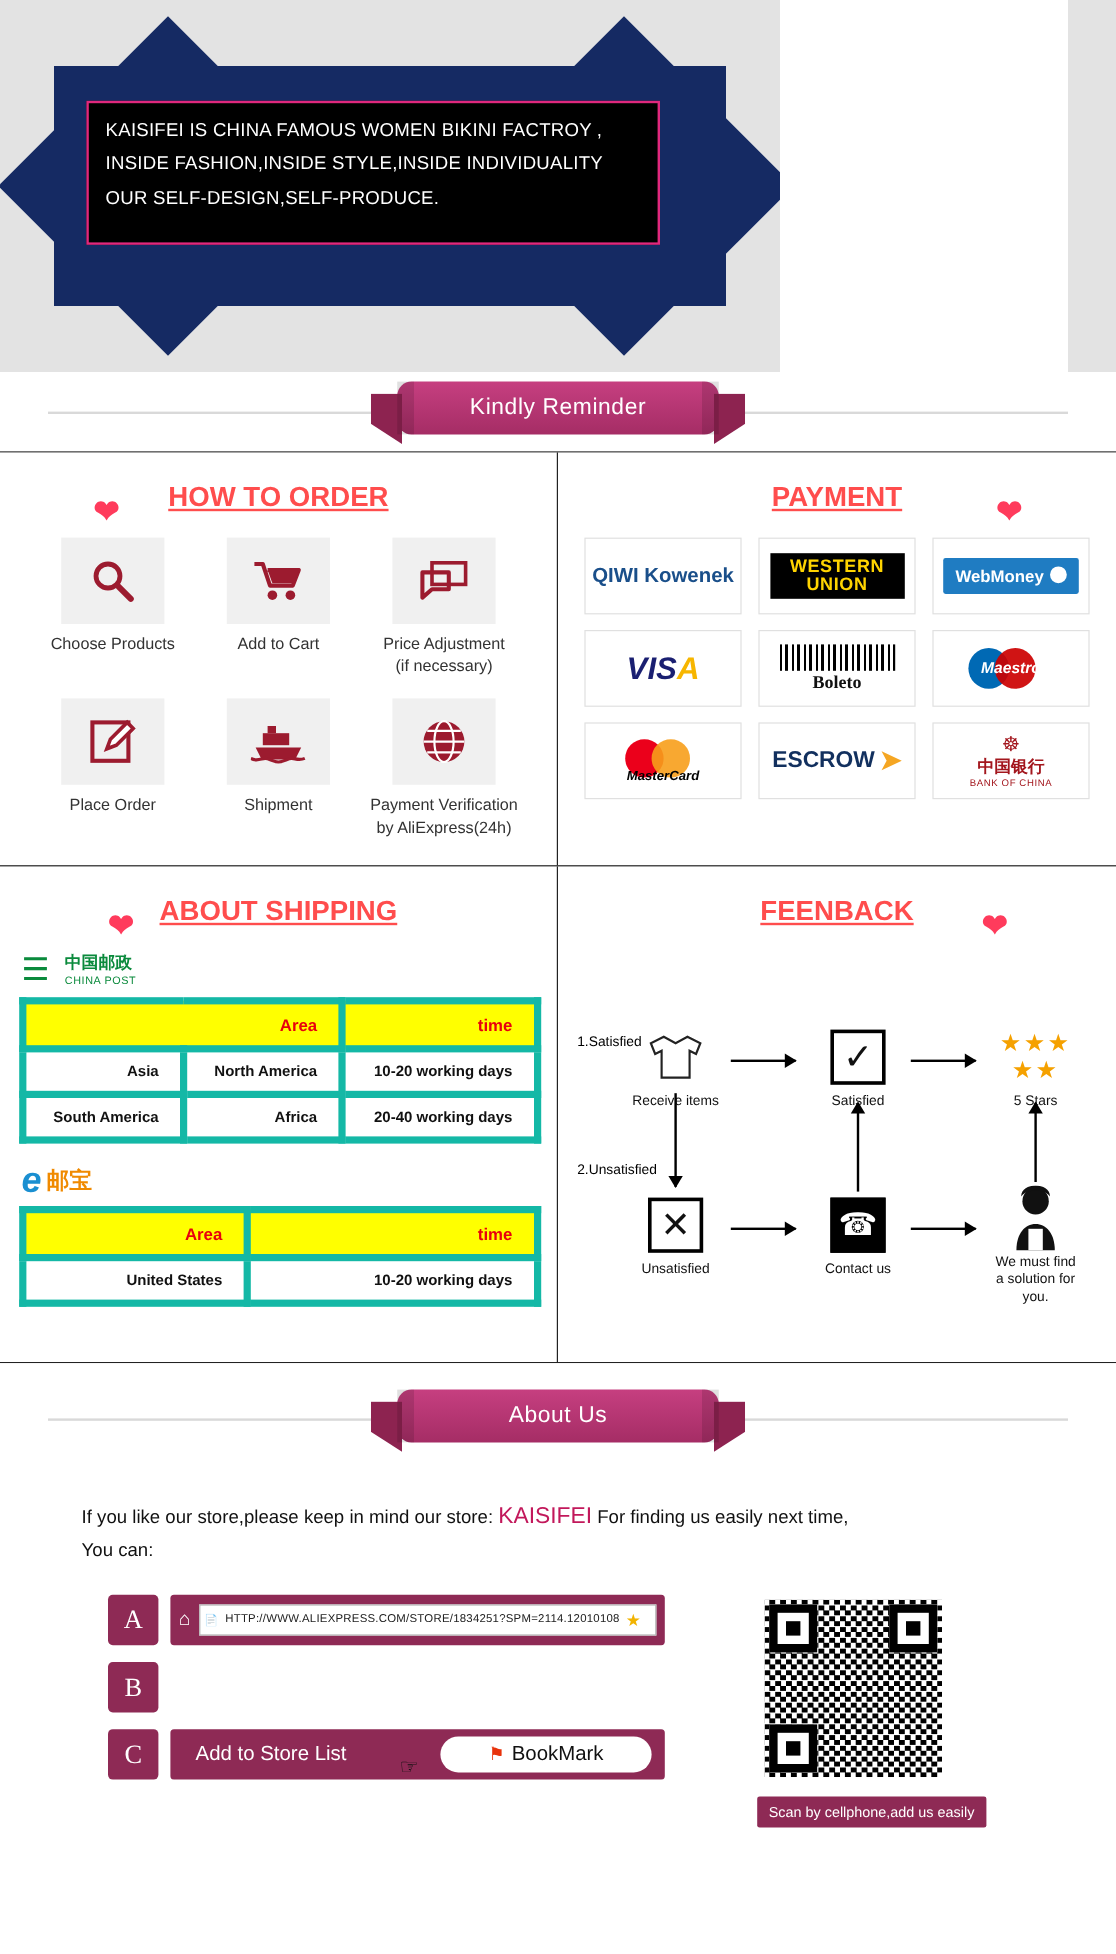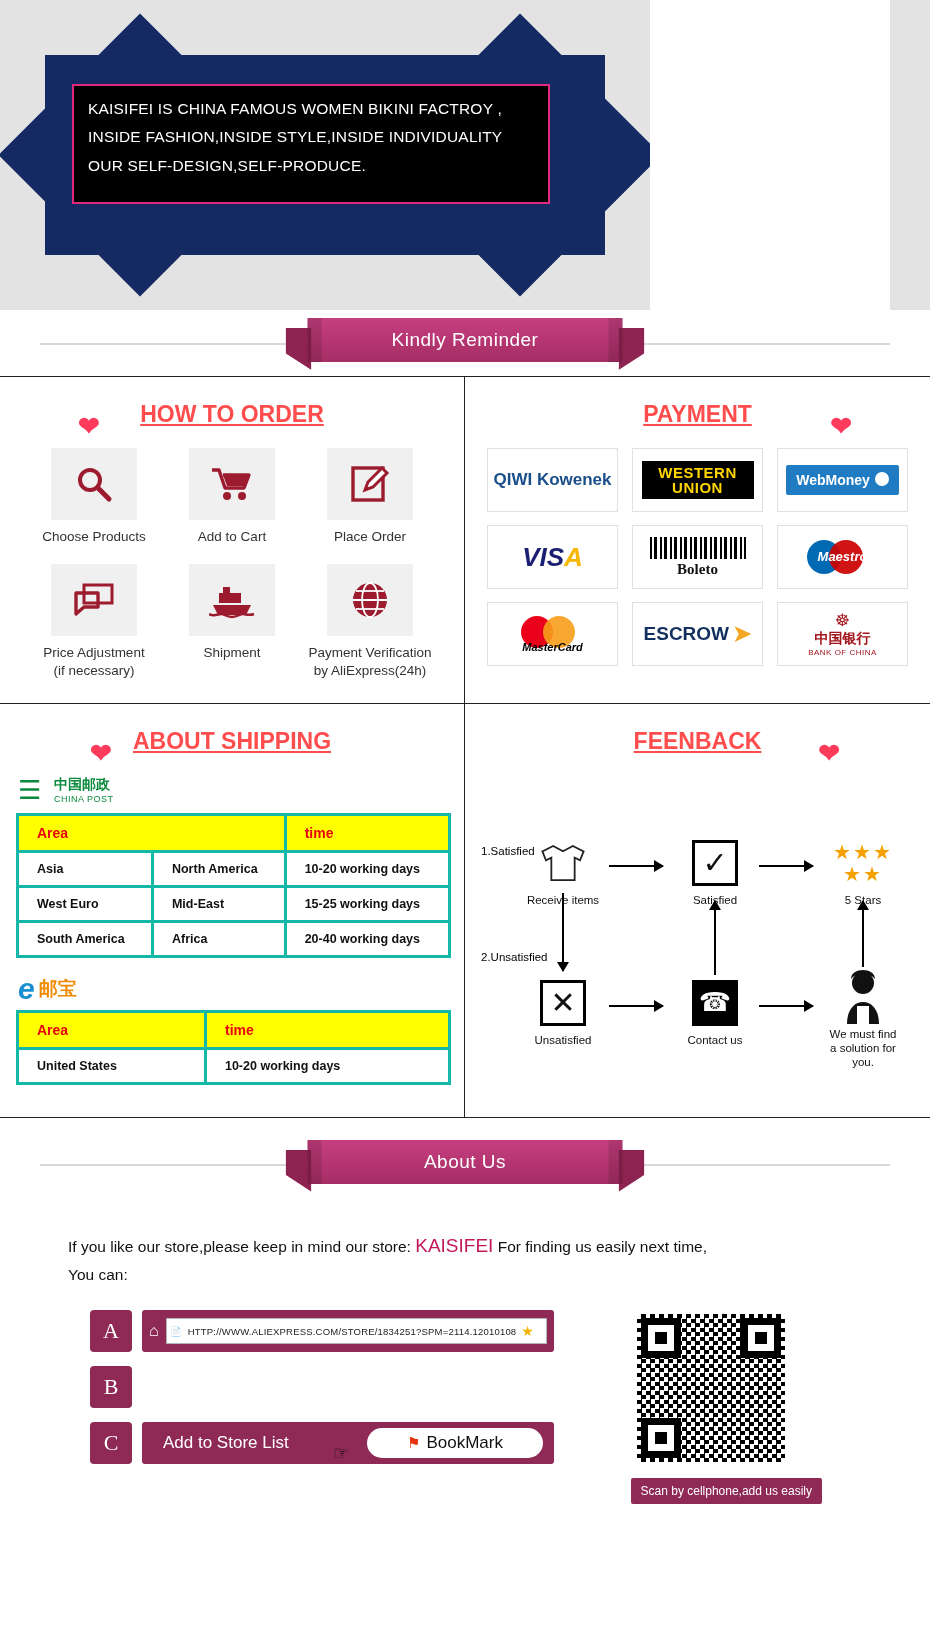--- a/index.html
+++ b/index.html
@@ -68,30 +68,30 @@
     position: absolute;
     left: 40px; right: 40px; top: 33px;
     height: 2px;
     background: #d9d9d9;
   }
   .ribbon {
     position: absolute;
     left: 50%;
     transform: translateX(-50%);
     top: 8px;
-    width: 315px;
+    width: 268px;
     height: 44px;
     background: linear-gradient(#c9407f, #a8traditional);
     background: linear-gradient(180deg,#c63f80 0%, #a52d65 100%);
     color: #fff;
     font-size: 19px;
     display: flex;
     align-items: center;
     justify-content: center;
-    border-radius: 0;
+    border-radius: 12px;
     letter-spacing: .5px;
   }
   .ribbon:before, .ribbon:after {
     content: "";
     position: absolute;
     top: 10px;
     width: 26px; height: 42px;
     background: #8d2350;
     z-index: -1;
   }
@@ -220,22 +220,22 @@
   }
   .post-logo .cp-txt .cn { font-size:14px; color:#0a8a3c; font-weight:bold; font-family:"DejaVu Sans", sans-serif;}
   .post-logo .cp-txt .en { font-size:9px; color:#0a8a3c; letter-spacing:.5px;text-align:center;}
   .epacket { margin: 16px 0 6px 6px; display:flex; align-items:center; gap:4px;}
   .epacket .e {
     font-size:30px; font-style:italic; font-weight:bold; color:#1a8fd1; line-height:30px;
   }
   .epacket .cn { font-size:19px; font-weight:bold; color:#f08a00; font-family:"DejaVu Sans", sans-serif; }
   .ship-table { width: 435px; border-collapse: collapse; margin-left: 4px; }
   .ship-table th, .ship-table td {
-    border: 3px solid #14b8a6;
-    text-align: left;
+    border: 6px solid #14b8a6;
+    text-align: right;
     font-size: 12.5px;
     padding: 9px 18px;
   }
   .ship-table th { background: #ffff00; color: #e8000d; font-size: 14px; }
   .ship-table td { font-weight: bold; color:#111; }
 
   
   .fb { position: relative; height: 320px; padding: 4px 10px; font-size: 11px; }
   .fb .lbl { position:absolute; font-size:11.5px; color:#000; }
   .fb .node { position:absolute; text-align:center; width:92px; }
@@ -416,37 +416,37 @@
                 <path d="M13 11h26l-4 11H17z" fill="#9c1b2f"></path>
                 <circle cx="17" cy="32" r="4" fill="#9c1b2f"></circle>
                 <circle cx="32" cy="32" r="4" fill="#9c1b2f"></circle>
               </svg>
           </div>
           <div class="icon-cap">Add to Cart</div>
         </div>
 
         <div class="icon-cell">
           <div class="icon-box">
+            <svg width="44" height="38" viewBox="0 0 44 38">
+                <rect x="12" y="4" width="28" height="18" fill="none" stroke="#9c1b2f" stroke-width="3"></rect>
+                <path d="M4 12h22v14H12l-8 7v-7z" fill="none" stroke="#9c1b2f" stroke-width="3.4" stroke-linejoin="round"></path>
+              </svg>
+          </div>
+          <div class="icon-cap" style="white-space:pre-line">Price Adjustment
+(if necessary)</div>
+        </div>
+
+        <div class="icon-cell">
+          <div class="icon-box">
             <svg width="42" height="40" viewBox="0 0 42 40">
                 <rect x="4" y="4" width="30" height="32" fill="none" stroke="#9c1b2f" stroke-width="3.4"></rect>
                 <path d="M16 26l3-8 14-14 5 5-14 14z" fill="#fff" stroke="#9c1b2f" stroke-width="3"></path>
               </svg>
           </div>
           <div class="icon-cap">Place Order</div>
-        </div>
-
-        <div class="icon-cell">
-          <div class="icon-box">
-            <svg width="44" height="38" viewBox="0 0 44 38">
-                <rect x="12" y="4" width="28" height="18" fill="none" stroke="#9c1b2f" stroke-width="3"></rect>
-                <path d="M4 12h22v14H12l-8 7v-7z" fill="none" stroke="#9c1b2f" stroke-width="3.4" stroke-linejoin="round"></path>
-              </svg>
-          </div>
-          <div class="icon-cap" style="white-space:pre-line">Price Adjustment
-(if necessary)</div>
         </div>
 
         <div class="icon-cell">
           <div class="icon-box">
             <svg width="46" height="38" viewBox="0 0 46 38">
                 <path d="M4 24h38l-5 10H9z" fill="#9c1b2f"></path>
                 <rect x="10" y="12" width="22" height="10" fill="#9c1b2f"></rect>
                 <rect x="14" y="6" width="7" height="6" fill="#9c1b2f"></rect>
                 <path d="M0 33c5 3 9 0 12 0s7 3 11 3 8-3 11-3 6 2 11 0" fill="none" stroke="#9c1b2f" stroke-width="2.6"></path>
               </svg>
@@ -565,25 +565,20 @@
             <tr>
           <th colspan="2">Area</th>
           <th>time</th>
         </tr>
         <tr>
           <td>Asia</td>
           <td>North America</td>
           <td>10-20 working days</td>
         </tr>
         <tr>
-          <td>West Euro</td>
-          <td>Mid-East</td>
-          <td>15-25 working days</td>
-        </tr>
-        <tr>
           <td>South America</td>
           <td>Africa</td>
           <td>20-40 working days</td>
         </tr>
       </tbody>
         </table>
 
       <div class="epacket">
         <span class="e">e</span>
         <span class="cn">邮宝</span>

